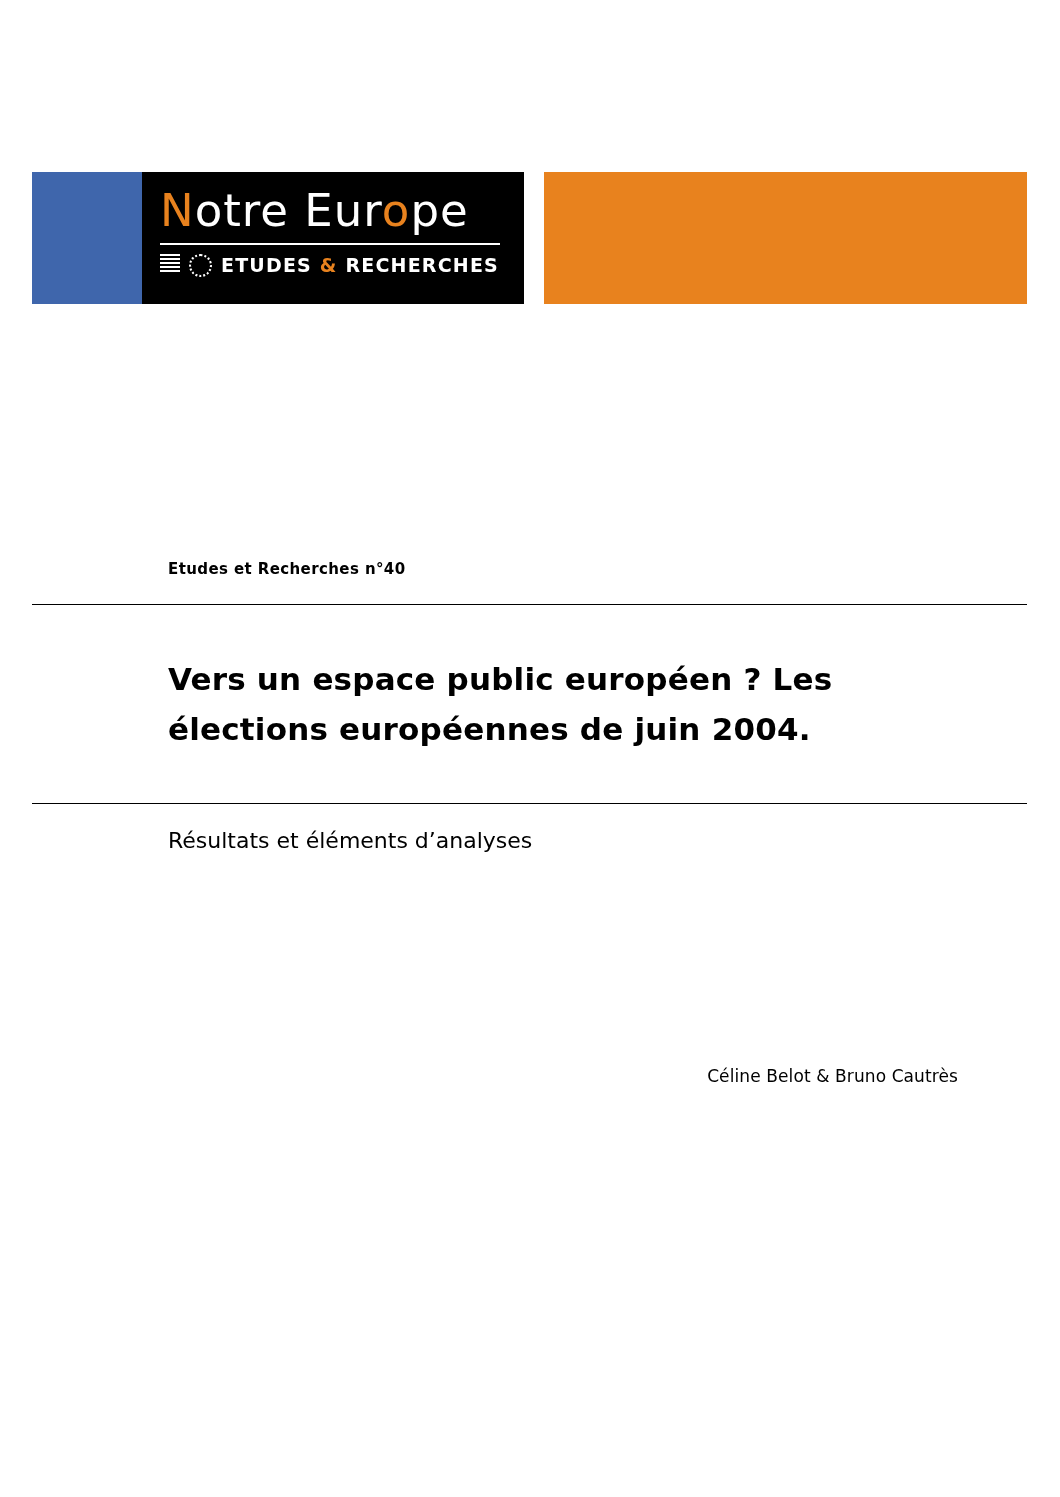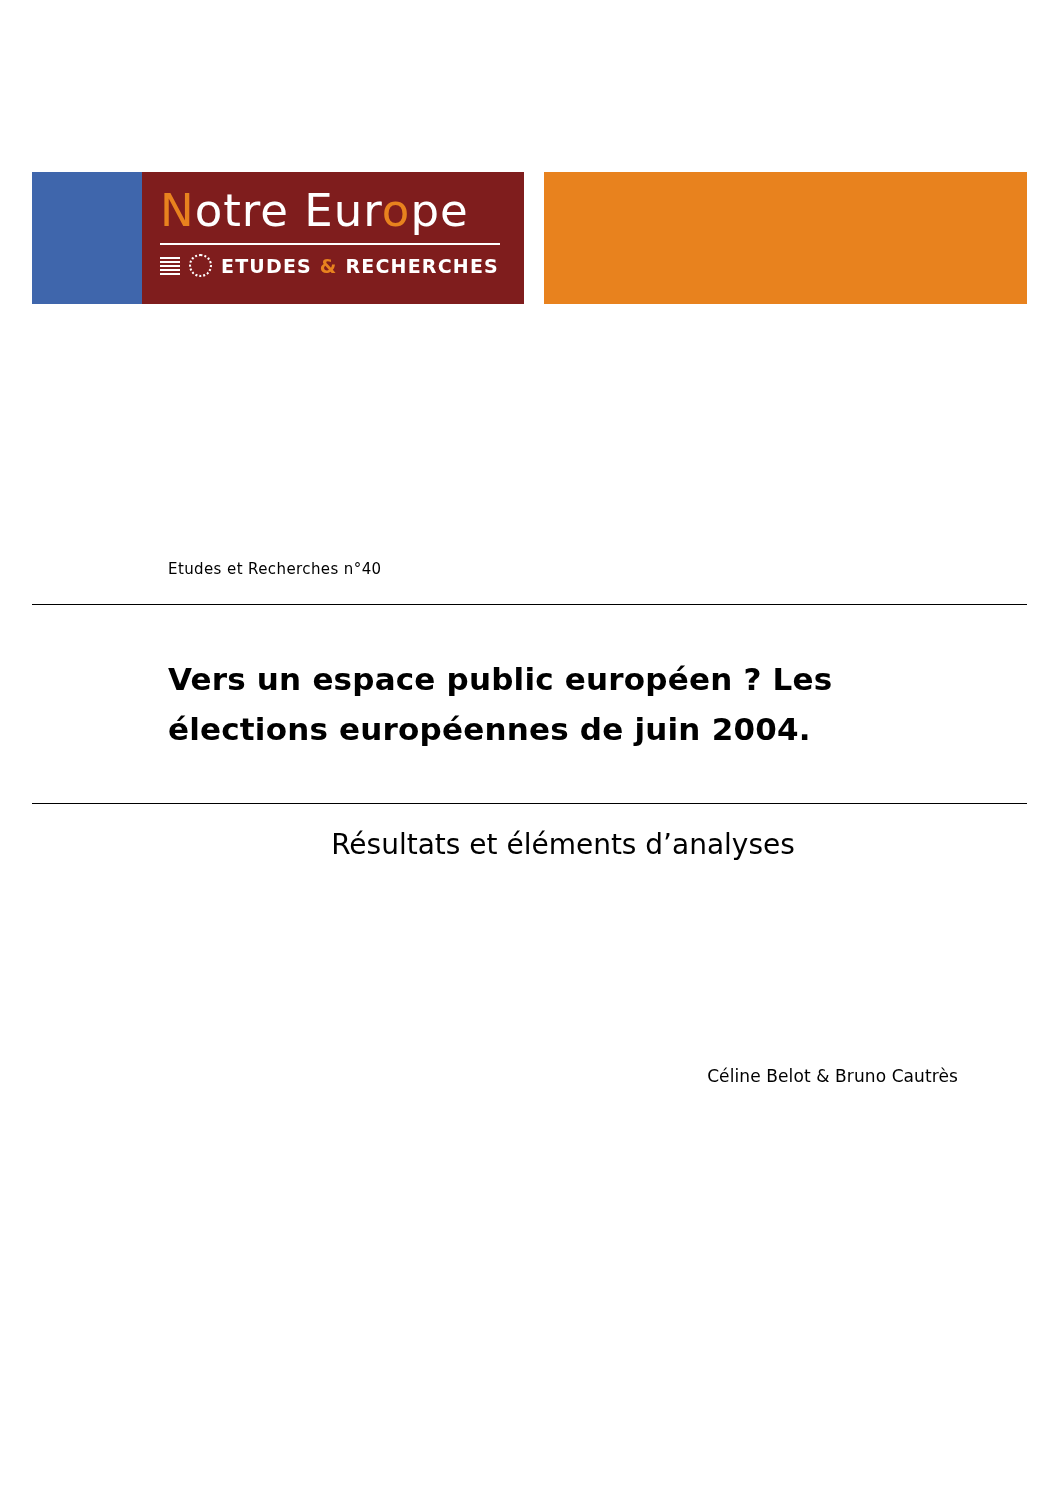--- a/index.html
+++ b/index.html
@@ -27,21 +27,21 @@
     flex-direction: row;
   }
   .band-blue-left {
     width: 110px;
     height: 132px;
     background: #3f66ac;
   }
   .logo-block {
     width: 382px;
     height: 132px;
-    background: #7f1d1d;
+    background: #000000;
     position: relative;
     display: flex;
     flex-direction: column;
     justify-content: flex-start;
   }
   .logo-wordmark {
     margin: 16px 0 0 18px;
     font-size: 45px;
     letter-spacing: 1px;
     color: #ffffff;
@@ -53,21 +53,20 @@
   .logo-wordmark .accent { color: #e8821e; }
   .logo-rule {
     margin: 10px 0 0 18px;
     width: 340px;
     height: 2px;
     background: #ffffff;
   }
   .logo-sub {
     margin: 9px 0 0 18px;
     display: flex;
-    align-items: center;
     gap: 9px;
     white-space: nowrap;
   }
   .logo-sub-text {
     font-size: 19px;
     letter-spacing: 1.2px;
     color: #ffffff;
     font-family: "DejaVu Sans", sans-serif;
     font-weight: 600;
   }
@@ -101,21 +100,21 @@
     height: 132px;
     background: #e8821e;
   }
 
   
   .doc-kicker {
     position: absolute;
     left: 168px;
     top: 560px;
     font-size: 15px;
-    font-weight: normal;
+    font-weight: bold;
     letter-spacing: 0.4px;
     font-family: "DejaVu Sans", sans-serif;
   }
   .rule {
     position: absolute;
     left: 32px;
     width: 995px;
     height: 1px;
     background: #000000;
   }
@@ -132,24 +131,23 @@
     line-height: 1.62;
     letter-spacing: 0.2px;
     font-family: "DejaVu Sans", sans-serif;
     margin-top: 37px;
   }
   .doc-subtitle {
     position: absolute;
     left: 168px;
     top: 826px;
     width: 790px;
-    font-size: 28px;
+    font-size: 22px;
     line-height: 1.35;
     font-family: "DejaVu Sans", sans-serif;
-    text-align: center;
   }
   .doc-authors {
     position: absolute;
     left: 168px;
     top: 1066px;
     width: 790px;
     font-size: 17px;
     letter-spacing: 0.1px;
     font-family: "DejaVu Sans", sans-serif;
     text-align: right;

